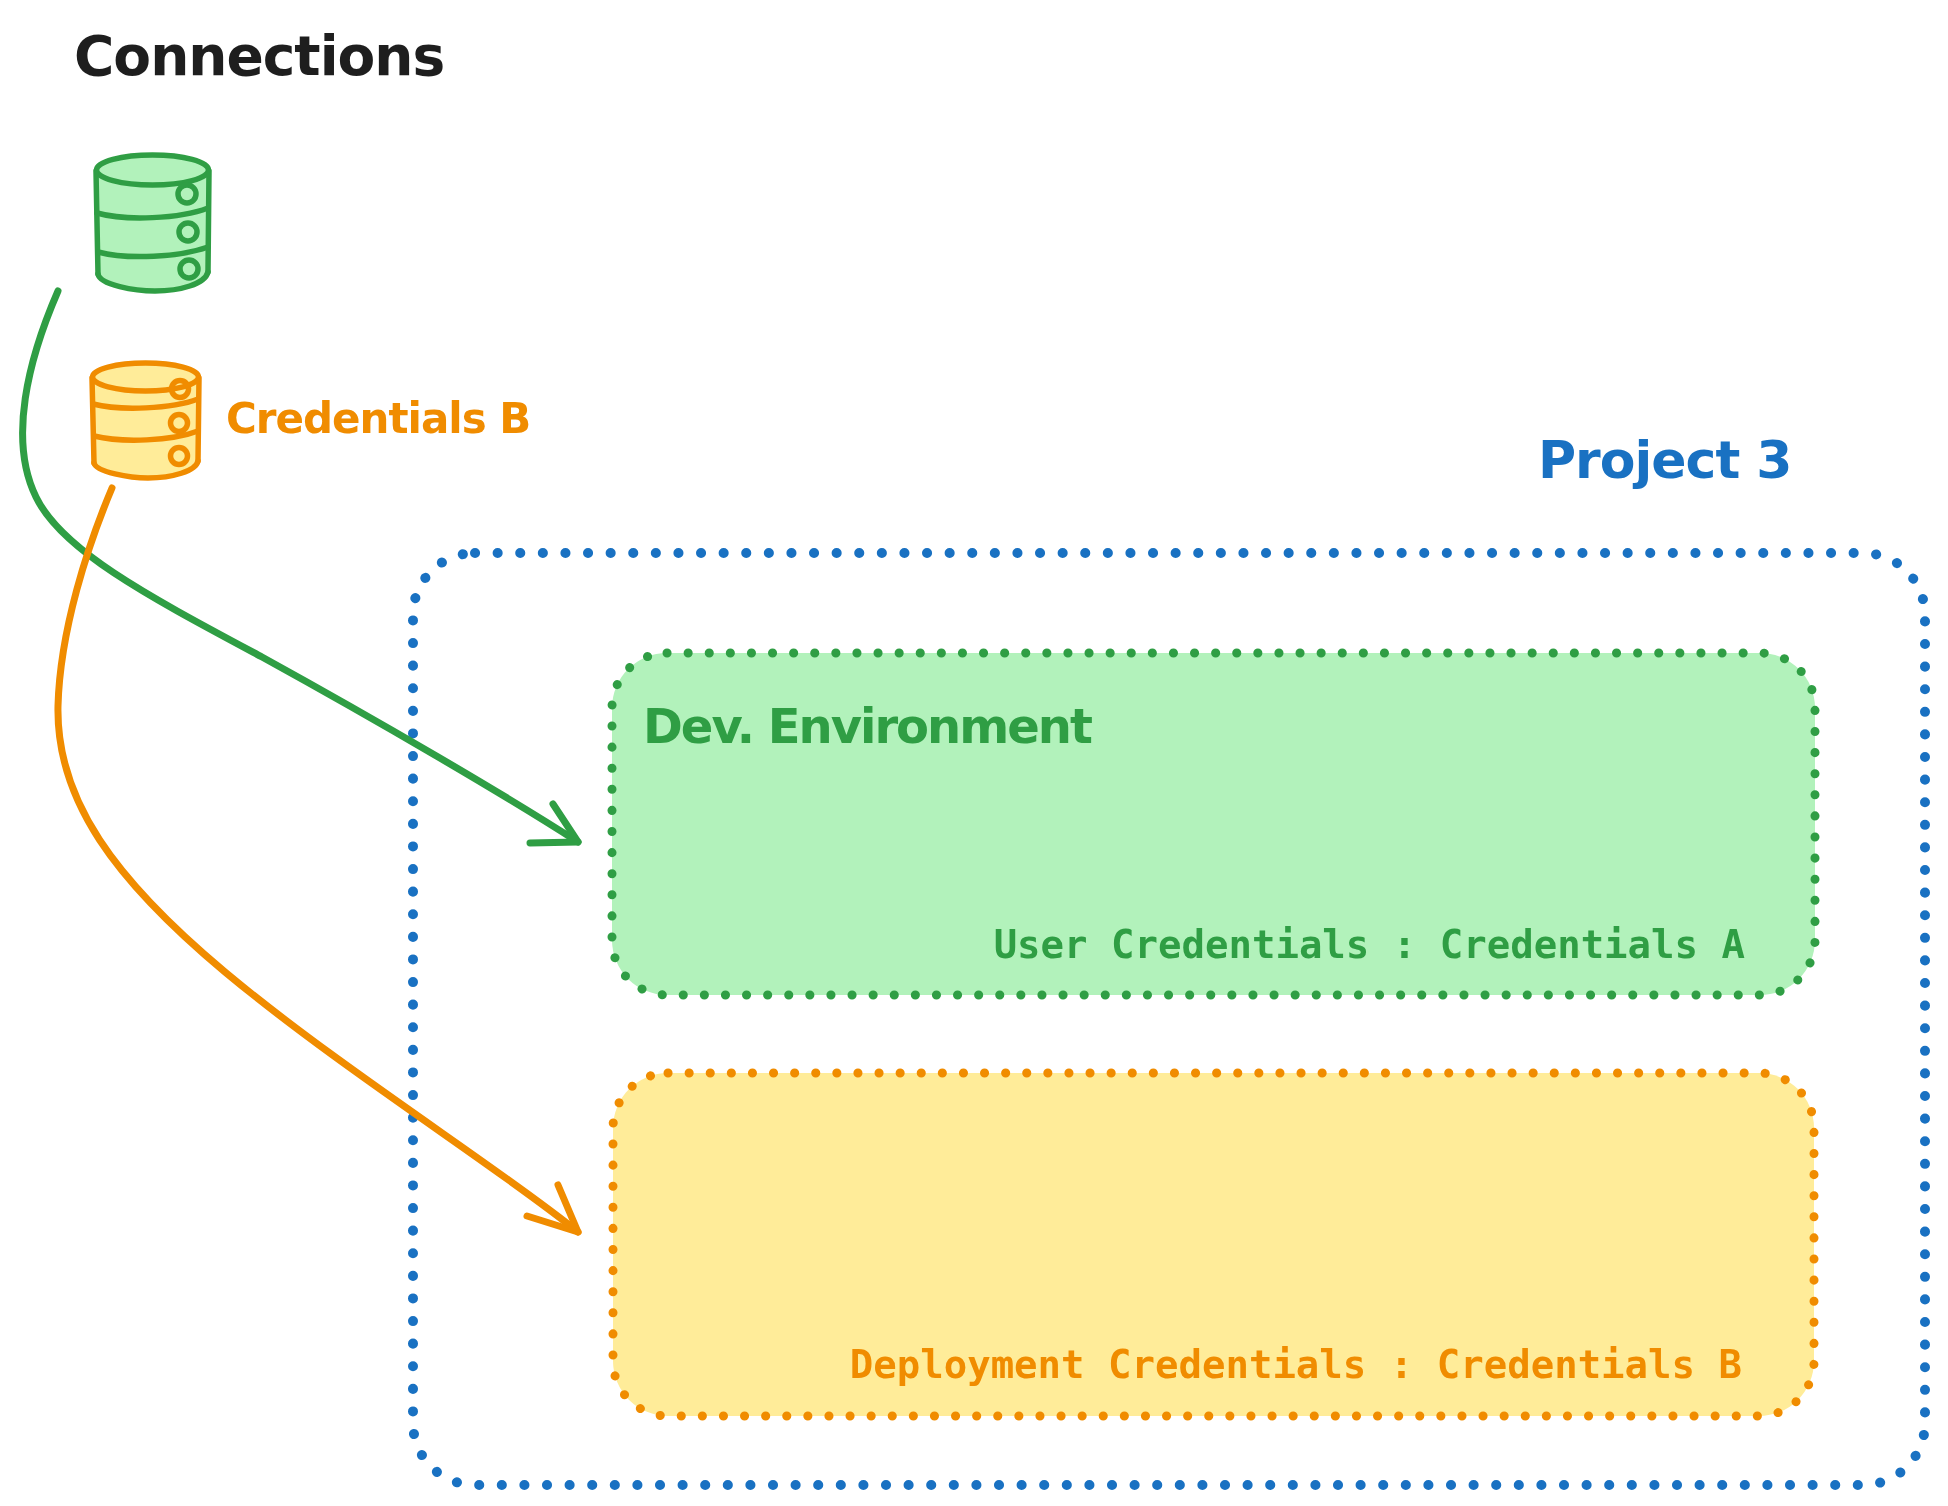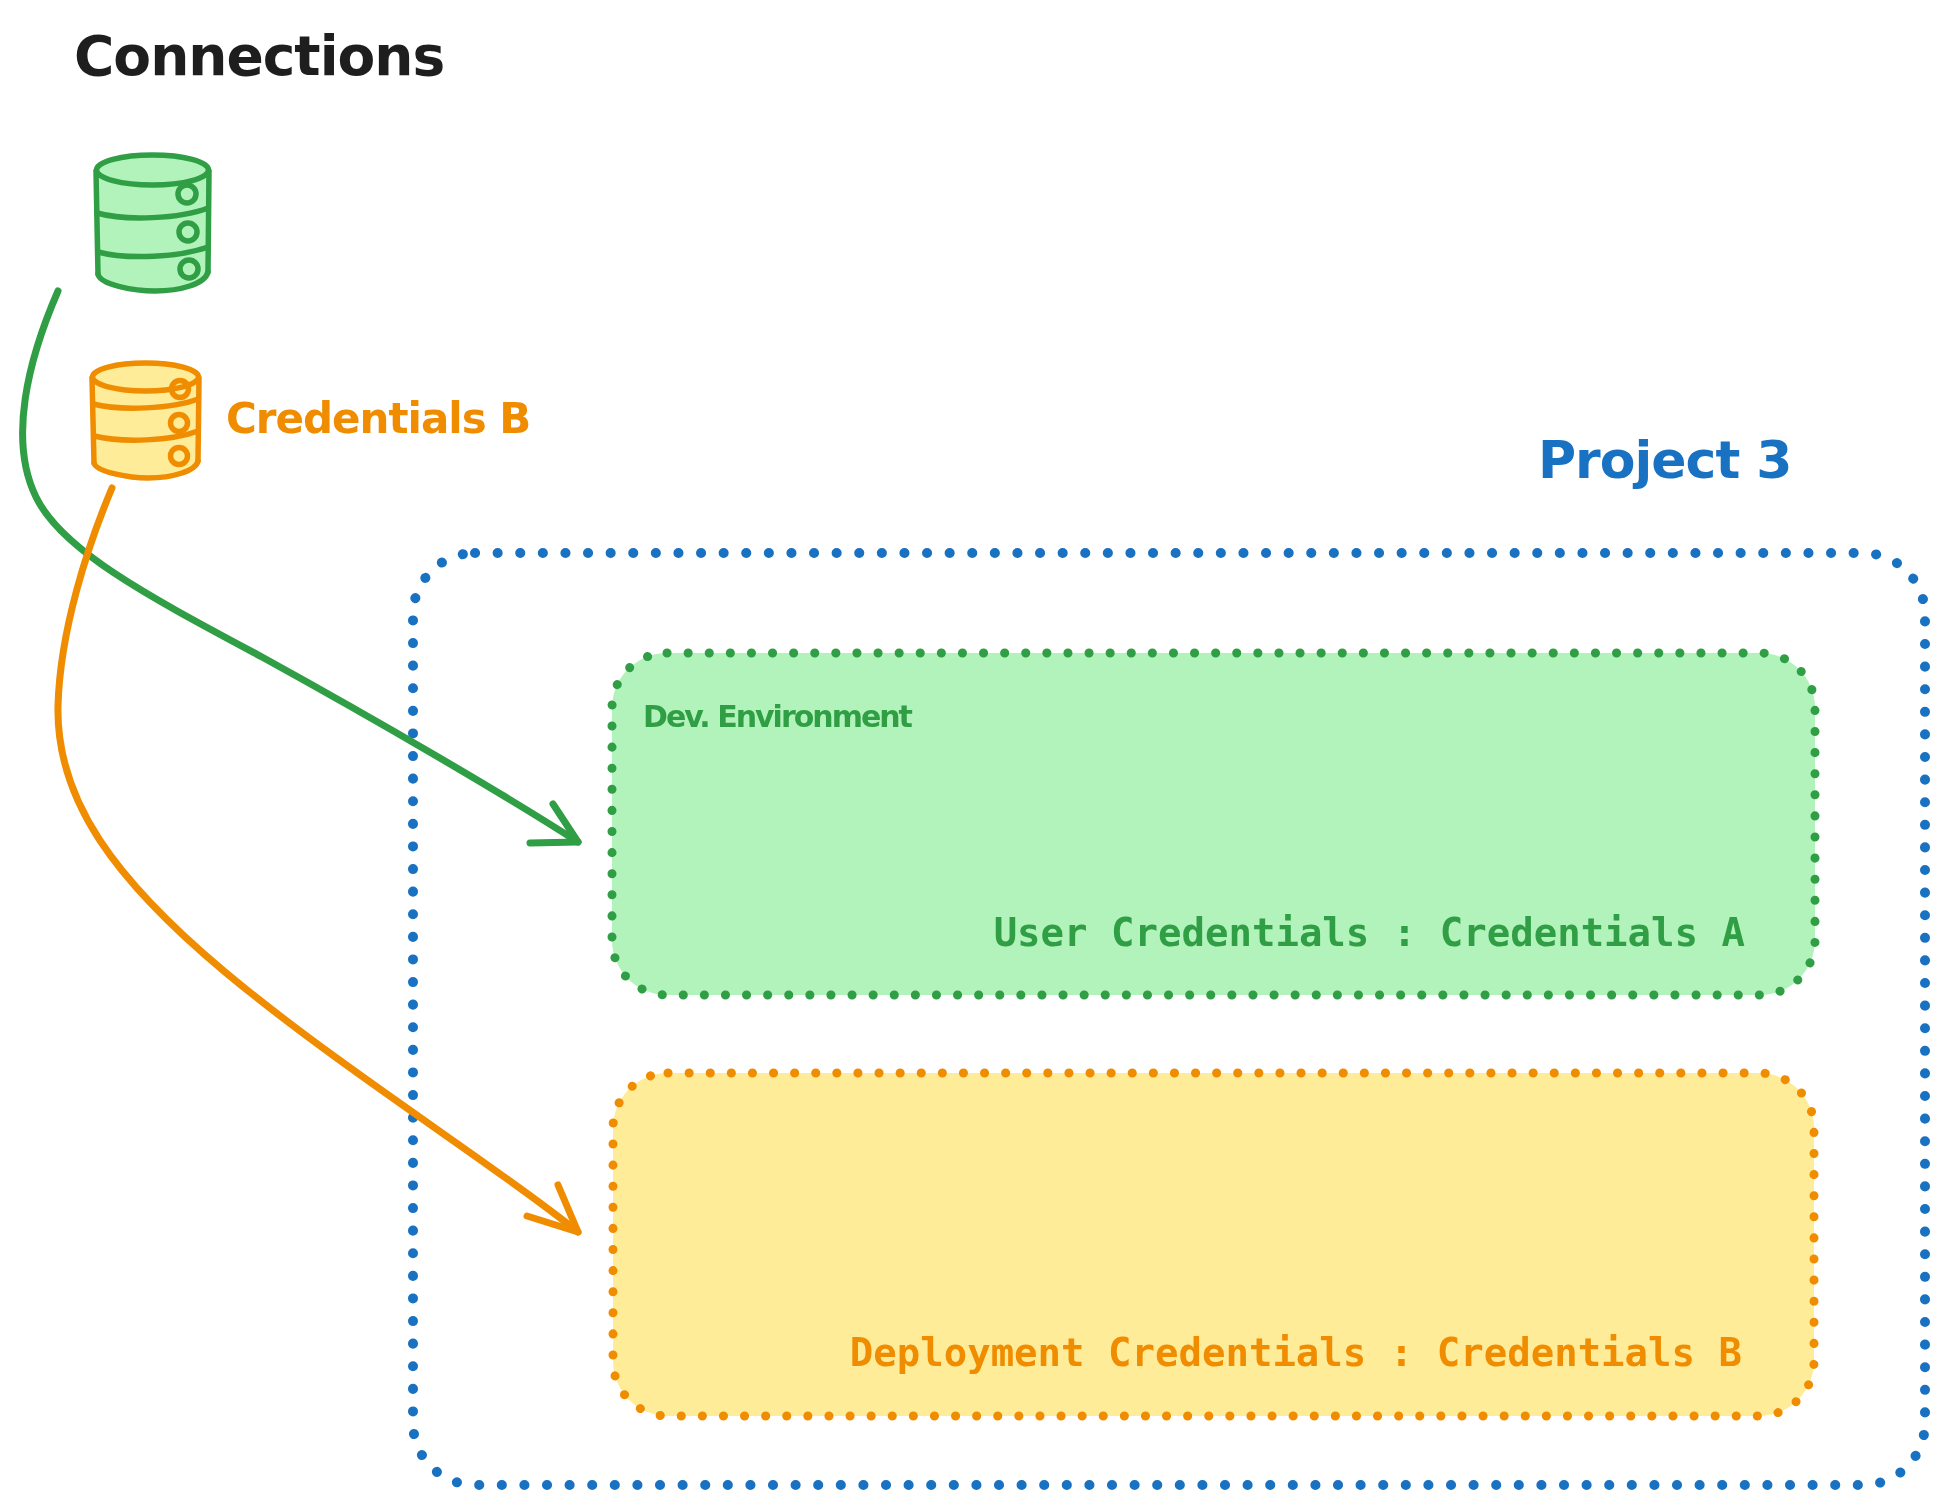--- a/index.html
+++ b/index.html
@@ -16,26 +16,26 @@
     left:74px;top:26px;
     font-size:55px;font-weight:bold;color:#1e1e1e;letter-spacing:-1px;
   }
   .label-conn{font-size:42px;font-weight:bold;letter-spacing:-1px;}
   .label-conn-a{left:230px;top:190px;color:#2f9e44;}
   .label-conn-b{left:226px;top:396px;color:#f08c00;}
   .project-title{
     left:1538px;top:432px;
     font-size:52px;font-weight:bold;color:#1971c2;letter-spacing:-1px;
   }
-  .env-title{font-size:30px;font-weight:bold;letter-spacing:-2px;text-align:center;}
+  .env-title{font-size:48px;font-weight:bold;letter-spacing:-2px;text-align:center;}
   .env-title-dev{left:643px;top:700px;color:#2f9e44;}
   .env-title-prod{left:656px;top:1110px;color:#f08c00;}
   .cred{
     font-family:"DejaVu Sans Mono", monospace;
-    font-size:39px;font-weight:bold;text-align:right;
+    font-size:39px;font-weight:bold;text-align:right;margin-top:12px;
   }
   .cred-dev{right:203px;top:912px;color:#2f9e44;}
   .cred-prod{right:206px;top:1332px;color:#f08c00;}
 </style>
 </head>
 <body>
 
 <div class="canvas">
 
   <svg class="scene" viewBox="0 0 1948 1506">

